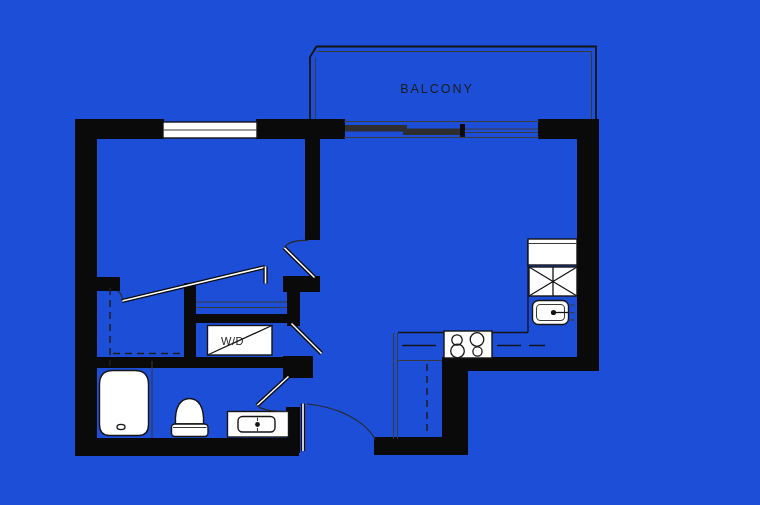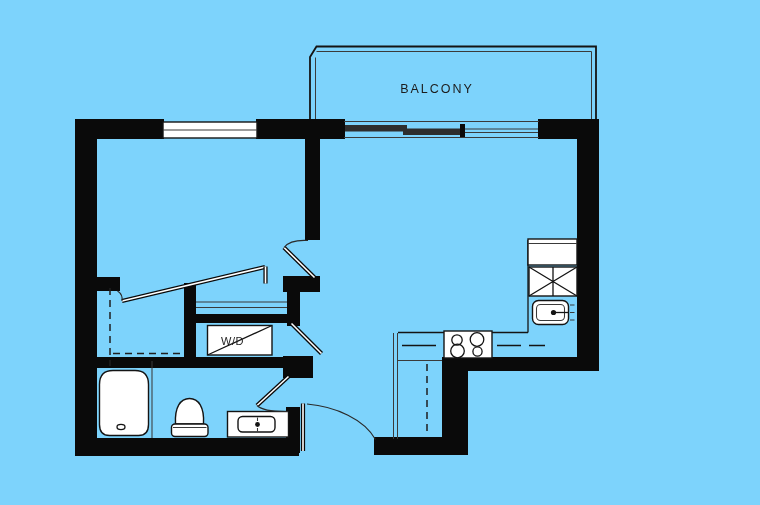--- a/index.html
+++ b/index.html
@@ -1,17 +1,17 @@
 <!DOCTYPE html>
 <html><head>
 <meta charset="utf-8">
 <style>
   html,body { margin:0; padding:0; background:#ffffff; }
   #stage {
-    position:relative; width:760px; height:505px; background:#7dd3fc;
+    position:relative; width:760px; height:505px; background:#1d4ed8;
     font-family:"Liberation Sans", sans-serif; overflow:hidden;
   }
   svg { position:absolute; left:0; top:0; }
   .wall   { fill:#0a0a0a; stroke:none; }
   .ln     { stroke:#141414; stroke-width:1.3; fill:none; }
   .ln2    { stroke:#141414; stroke-width:1.8; fill:none; }
   .thin   { stroke:#3a3a3a; stroke-width:1.05; fill:none; }
   .fixture{ fill:#ffffff; stroke:#141414; stroke-width:1.4; }
   .fill-dot { fill:#141414; stroke:none; }
   .dash   { stroke:#1f1f1f; stroke-width:1.5; fill:none; stroke-dasharray:7 5; }

